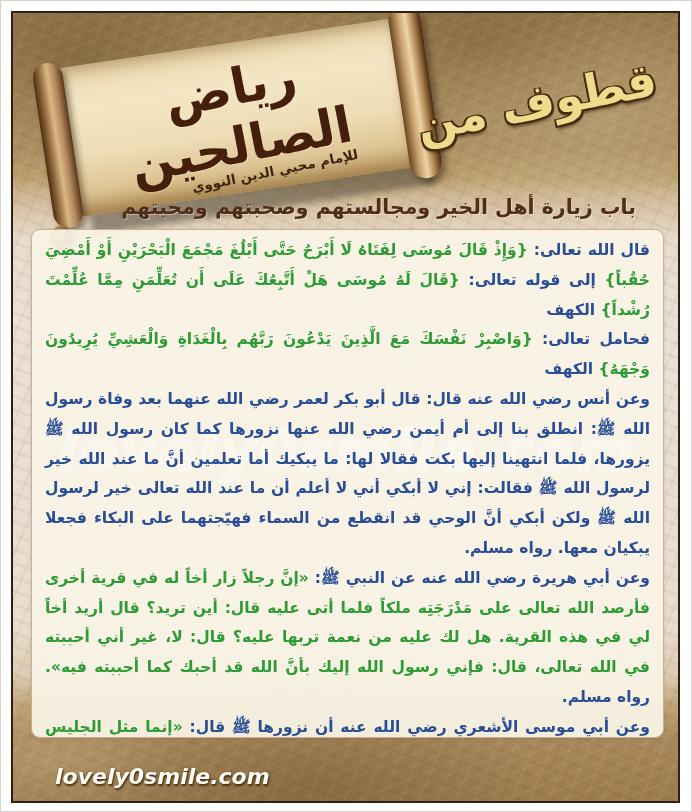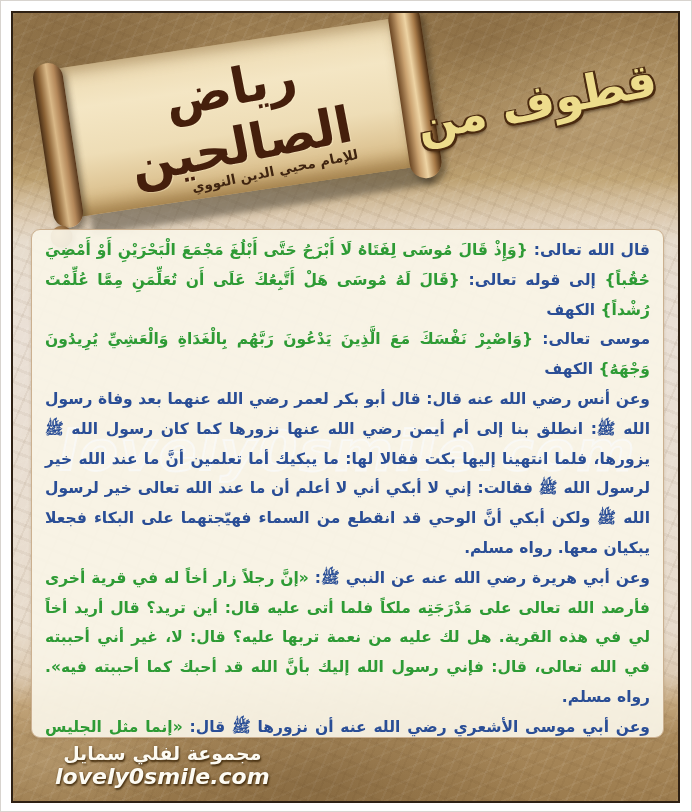--- a/index.html
+++ b/index.html
@@ -145,30 +145,30 @@
         <div class="book-title">رياض الصالحين</div>
         <div class="book-author">للإمام محيي الدين النووي</div>
       </div>
       <div class="roll-left"></div>
       <div class="knob"></div>
       <div class="roll-right"></div>
     </div>
 
     <div class="series-title">قطوف من</div>
 
+    <div class="chapter-title">باب زيارة أهل الخير ومجالستهم وصحبتهم ومحبتهم</div>
 
     <div class="panel">
       <div class="watermark">lovely0smile.com</div>
       <div class="hadith-text">
           <p><span class="seg-narration">قال الله تعالى: </span><span class="seg-quote">{وَإِذْ قَالَ مُوسَى لِفَتَاهُ لَا أَبْرَحُ حَتَّى أَبْلُغَ مَجْمَعَ الْبَحْرَيْنِ أَوْ أَمْضِيَ حُقُباً}</span><span class="seg-narration"> إلى قوله تعالى: </span><span class="seg-quote">{قَالَ لَهُ مُوسَى هَلْ أَتَّبِعُكَ عَلَى أَن تُعَلِّمَنِ مِمَّا عُلِّمْتَ رُشْداً}</span><span class="seg-narration"> الكهف</span></p>
-          <p><span class="seg-narration">موسى تعالى: </span><span class="seg-quote">{وَاصْبِرْ نَفْسَكَ مَعَ الَّذِينَ يَدْعُونَ رَبَّهُم بِالْغَدَاةِ وَالْعَشِيِّ يُرِيدُونَ وَجْهَهُ}</span><span class="seg-narration"> الكهف</span></p>
+          <p><span class="seg-narration">فحامل تعالى: </span><span class="seg-quote">{وَاصْبِرْ نَفْسَكَ مَعَ الَّذِينَ يَدْعُونَ رَبَّهُم بِالْغَدَاةِ وَالْعَشِيِّ يُرِيدُونَ وَجْهَهُ}</span><span class="seg-narration"> الكهف</span></p>
           <p><span class="seg-narration">وعن أنس رضي الله عنه قال: قال أبو بكر لعمر رضي الله عنهما بعد وفاة رسول الله ﷺ: انطلق بنا إلى أم أيمن رضي الله عنها نزورها كما كان رسول الله ﷺ يزورها، فلما انتهينا إليها بكت فقالا لها: ما يبكيك أما تعلمين أنَّ ما عند الله خير لرسول الله ﷺ فقالت: إني لا أبكي أني لا أعلم أن ما عند الله تعالى خير لرسول الله ﷺ ولكن أبكي أنَّ الوحي قد انقطع من السماء فهيّجتهما على البكاء فجعلا يبكيان معها. رواه مسلم.</span></p>
           <p><span class="seg-narration">وعن أبي هريرة رضي الله عنه عن النبي ﷺ: </span><span class="seg-quote">«إنَّ رجلاً زار أخاً له في قرية أخرى فأرصد الله تعالى على مَدْرَجَتِه ملكاً فلما أتى عليه قال: أين تريد؟ قال أريد أخاً لي في هذه القرية. هل لك عليه من نعمة تربها عليه؟ قال: لا، غير أني أحببته في الله تعالى، قال: فإني رسول الله إليك بأنَّ الله قد أحبك كما أحببته فيه».</span><span class="seg-narration"> رواه مسلم.</span></p>
           <p><span class="seg-narration">وعن أبي موسى الأشعري رضي الله عنه أن نزورها ﷺ قال: </span><span class="seg-quote">«إنما مثل الجليس الصالح وجليس السوء كحامل المسك ونافخ الكير، فحامل المسك إما أن يُحذيك، وإما أن تبتاع منه، وإما أن تجد منه ريحاً طيبة، ونافخ الكير إما أن يحرق ثيابك، وإما أن تجد منه ريحاً منتنة ».</span></p>
         </div>
     </div>
 
     <div class="footer">
-      <div class="footer-ar">مجموعة لفلي سمايل</div>
       <div class="footer-en">lovely0smile.com</div>
     </div>
   </div>
 </div>
 
 </body></html>

